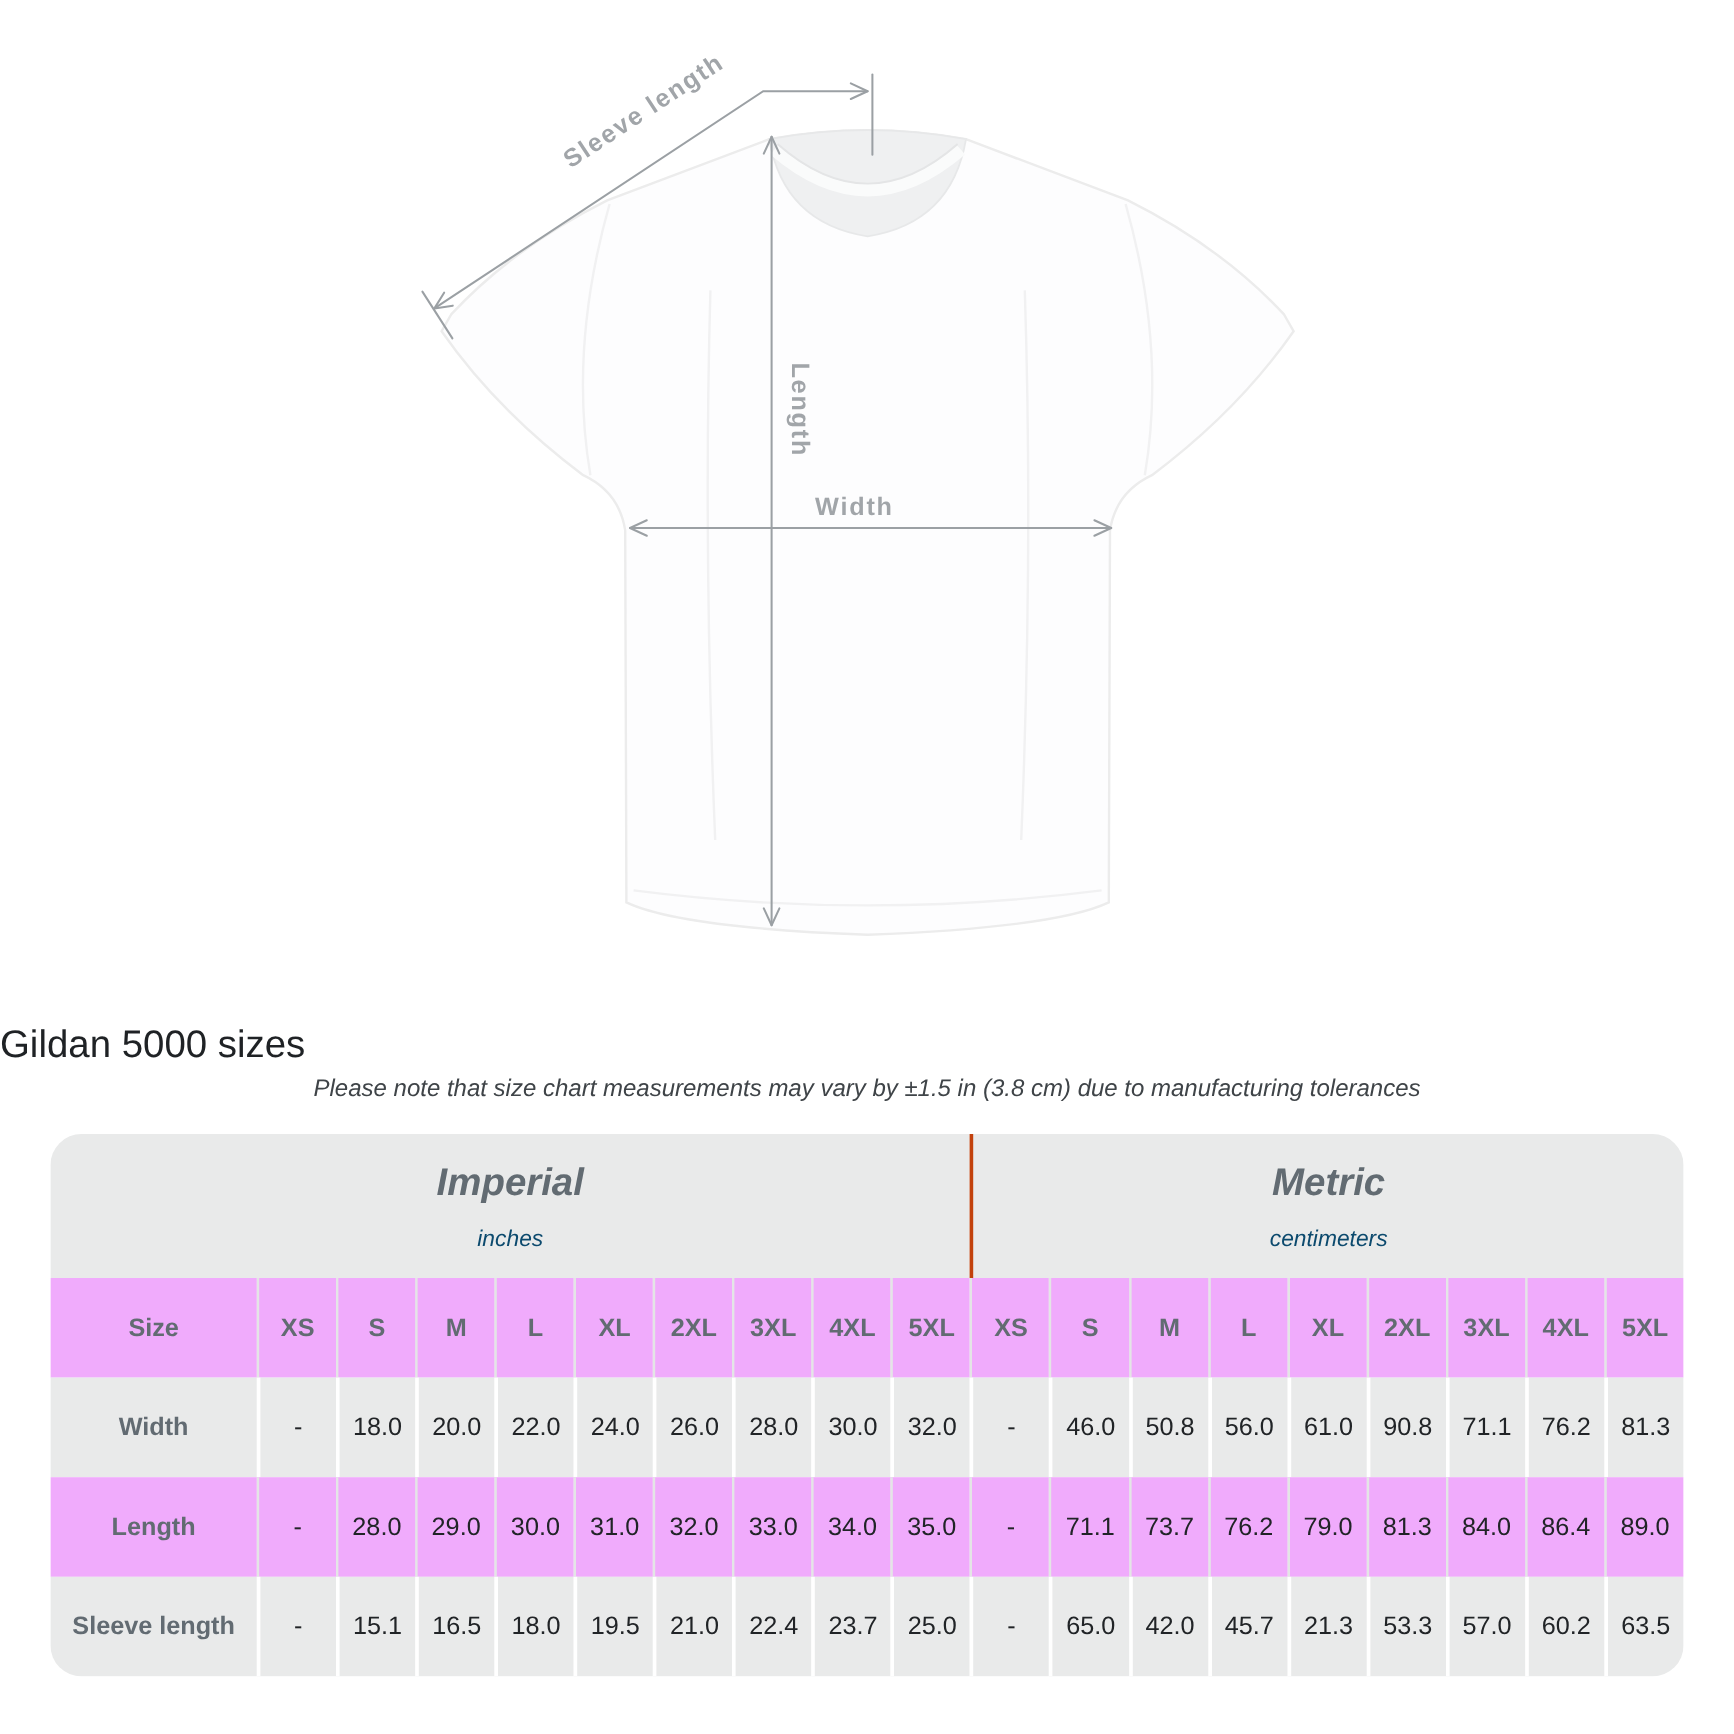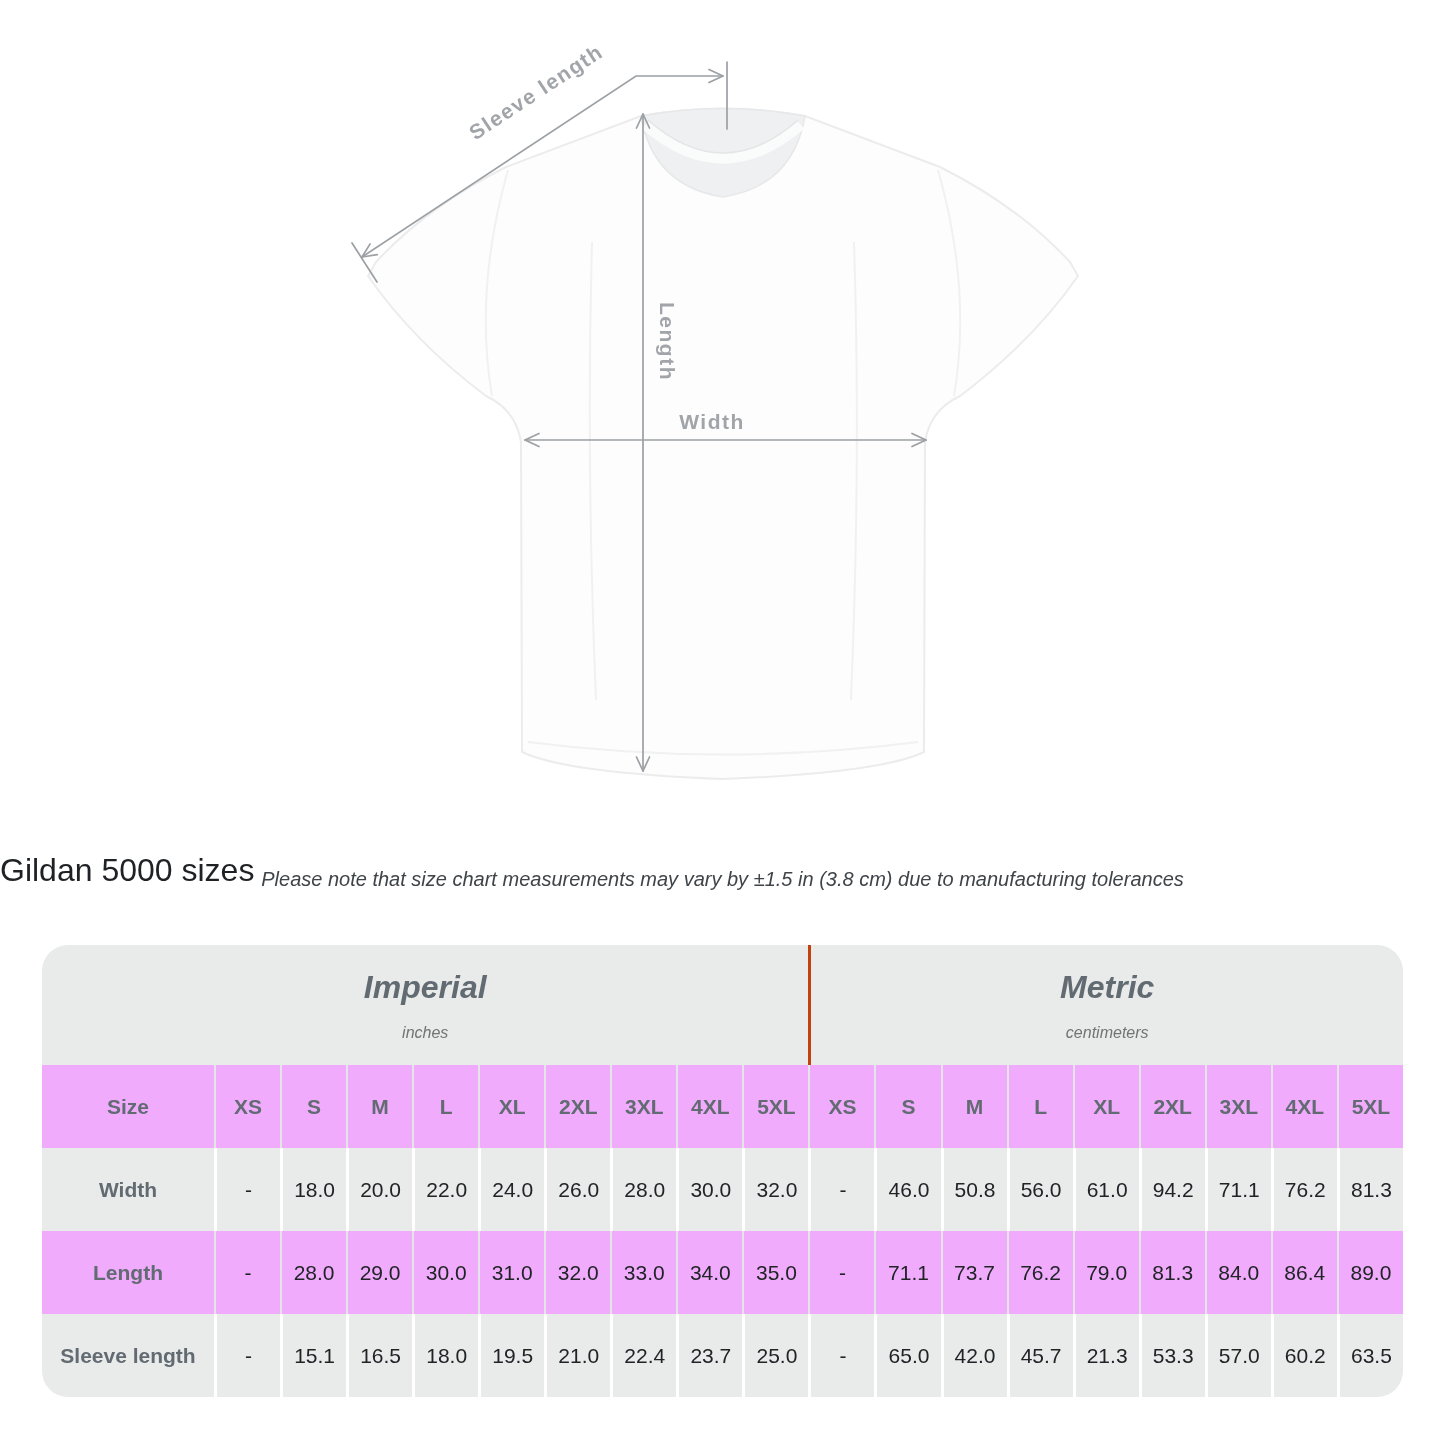--- a/index.html
+++ b/index.html
@@ -11,32 +11,32 @@
   
   .diagram-svg{position:absolute;left:0;top:0;}
   .dim-line{stroke:#9ba0a4;stroke-width:1.7;fill:none;stroke-linecap:round;}
   .shirt-body{fill:#fdfdfe;stroke:#ececec;stroke-width:2;}
   .shirt-soft{stroke:#f1f1f2;stroke-width:2;fill:none;}
   .dim-label{fill:#a1a5a9;font-size:21px;font-weight:bold;letter-spacing:1.5px;
              font-family:"Liberation Sans", sans-serif;}
   
   .title{position:absolute;top:852px;left:0;width:100%;text-align:left;
          font-size:32px;font-weight:normal;color:#1f2225;}
-  .subtitle{position:absolute;top:868px;left:0;width:100%;text-align:center;
+  .subtitle{position:absolute;top:896px;left:0;width:100%;text-align:center;
             font-size:20px;font-style:italic;color:#3f4448;}
   
   .tablewrap{position:absolute;left:42px;top:945px;width:1361px;
              border-radius:26px;overflow:hidden;}
   table.sizes{border-collapse:separate;border-spacing:0;width:100%;table-layout:fixed;}
   table.sizes th, table.sizes td{padding:0;text-align:center;vertical-align:middle;}
   col.c-label{width:172px;}
   tr.band th{height:120px;background:#e9eaea;}
   .band-sep{border-left:3px solid #c2410c;}
   .unit-title{font-size:32px;font-style:italic;font-weight:bold;color:#626b72;}
-  .unit-sub{font-size:16px;font-style:italic;font-weight:normal;color:#737373;margin-top:18px;}
+  .unit-sub{font-size:19px;font-style:italic;font-weight:normal;color:#0c4a6e;margin-top:18px;}
   tr.rw th, tr.rw td{height:83px;background:#f0abfc;border-left:2px solid #e4e5e6;}
   tr.rg th, tr.rg td{height:83px;background:#e9eaea;border-left:3px solid #ffffff;}
   tr.rw th:first-child, tr.rw td:first-child,
   tr.rg th:first-child, tr.rg td:first-child{border-left:none;}
   th.lbl{font-size:21px;font-weight:bold;color:#626b72;}
   th.szh{font-size:21px;font-weight:bold;color:#626b72;}
   table.sizes td{font-size:21px;font-weight:normal;color:#212427;}
 </style>
 </head>
 <body>
@@ -167,21 +167,21 @@
     <td>24.0</td>
     <td>26.0</td>
     <td>28.0</td>
     <td>30.0</td>
     <td>32.0</td>
     <td>-</td>
     <td>46.0</td>
     <td>50.8</td>
     <td>56.0</td>
     <td>61.0</td>
-    <td>94.2</td>
+    <td>90.8</td>
     <td>71.1</td>
     <td>76.2</td>
     <td>81.3</td>
   </tr>
 
   <tr class="rw">
     <th class="lbl">Length</th>
     <td>-</td>
     <td>28.0</td>
     <td>29.0</td>

